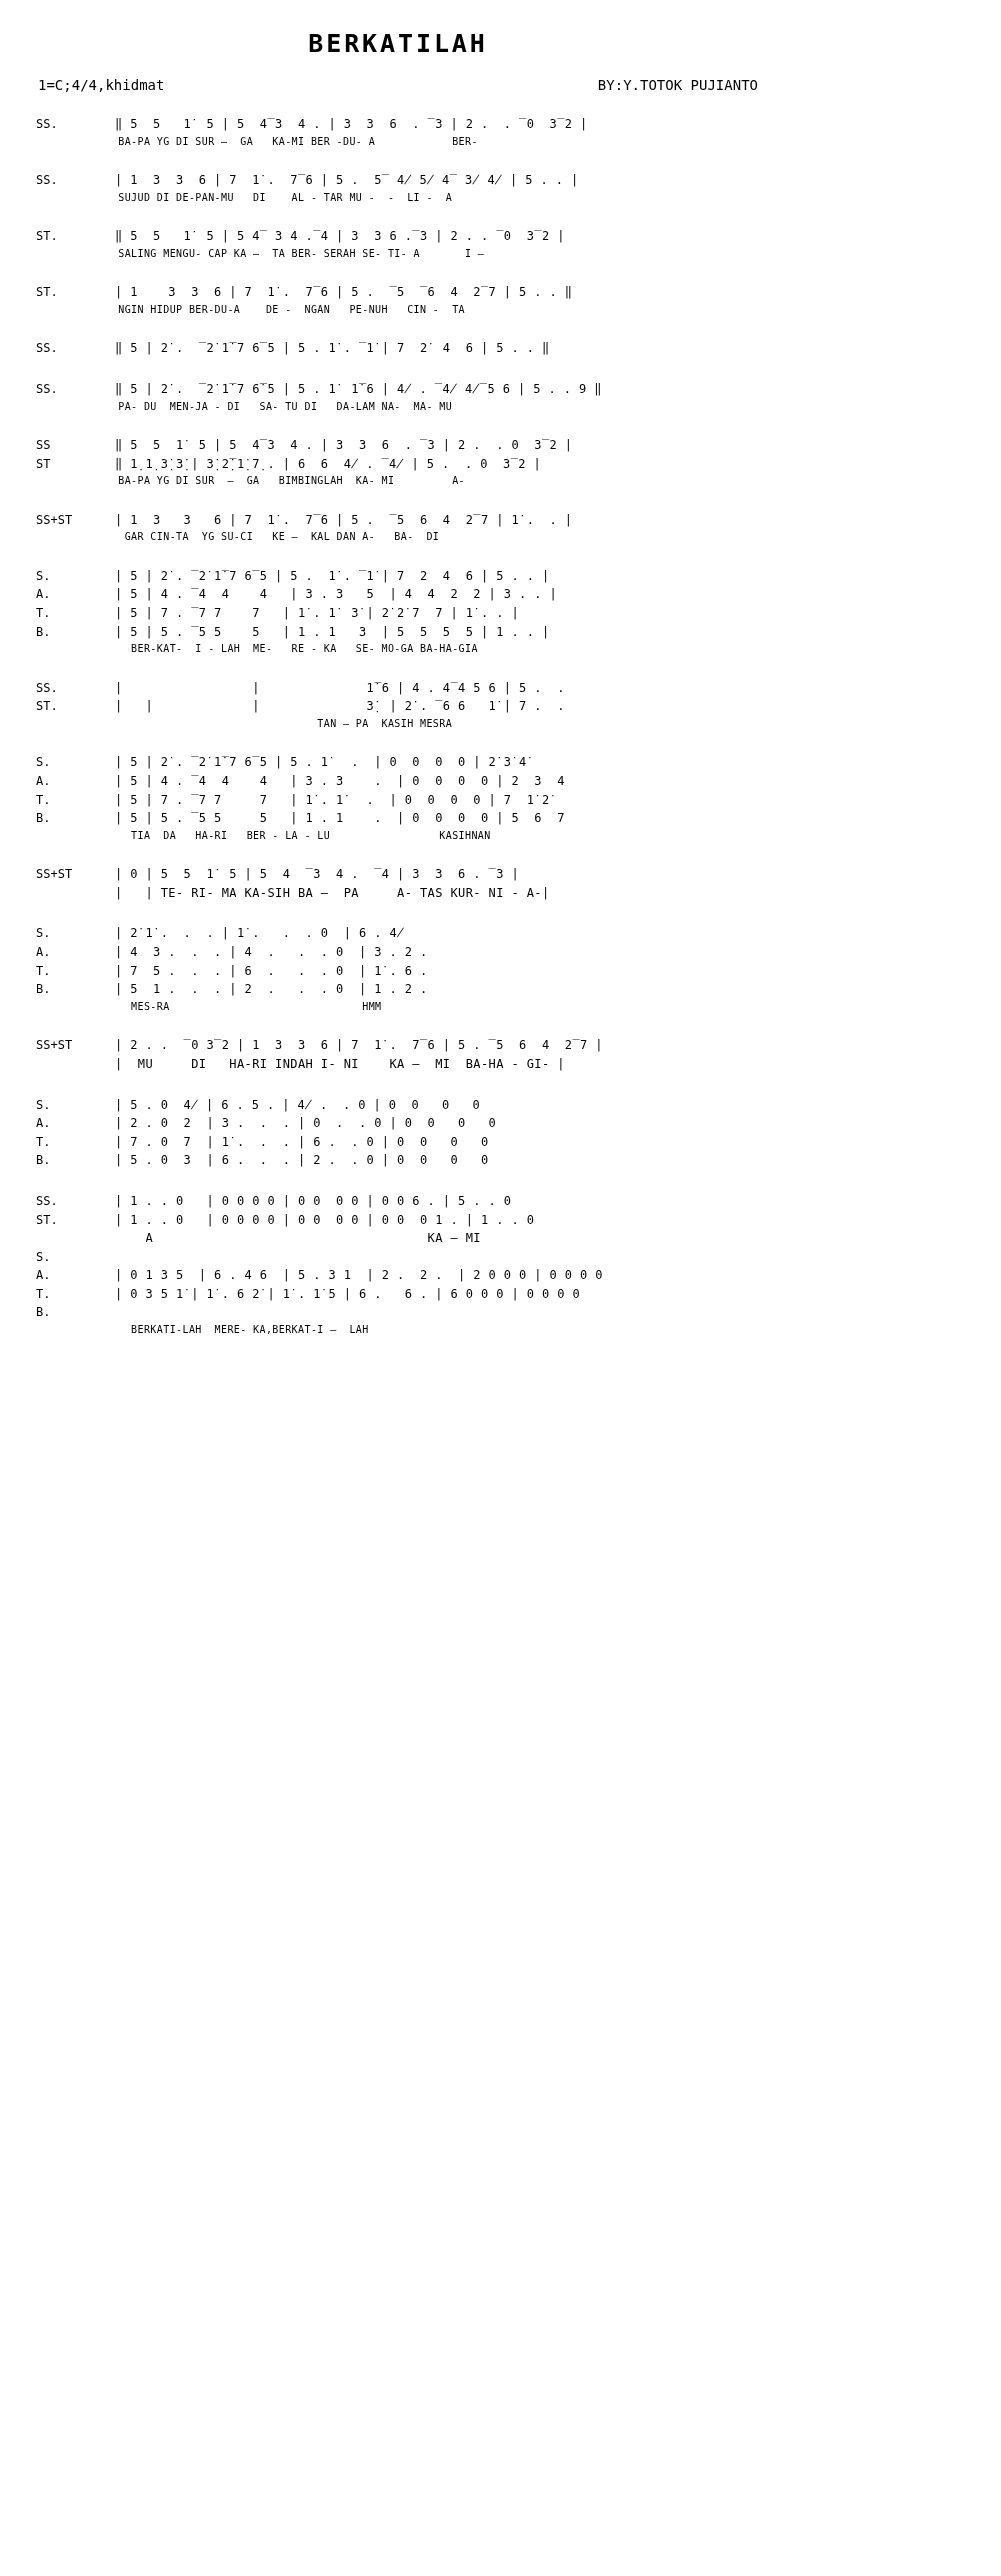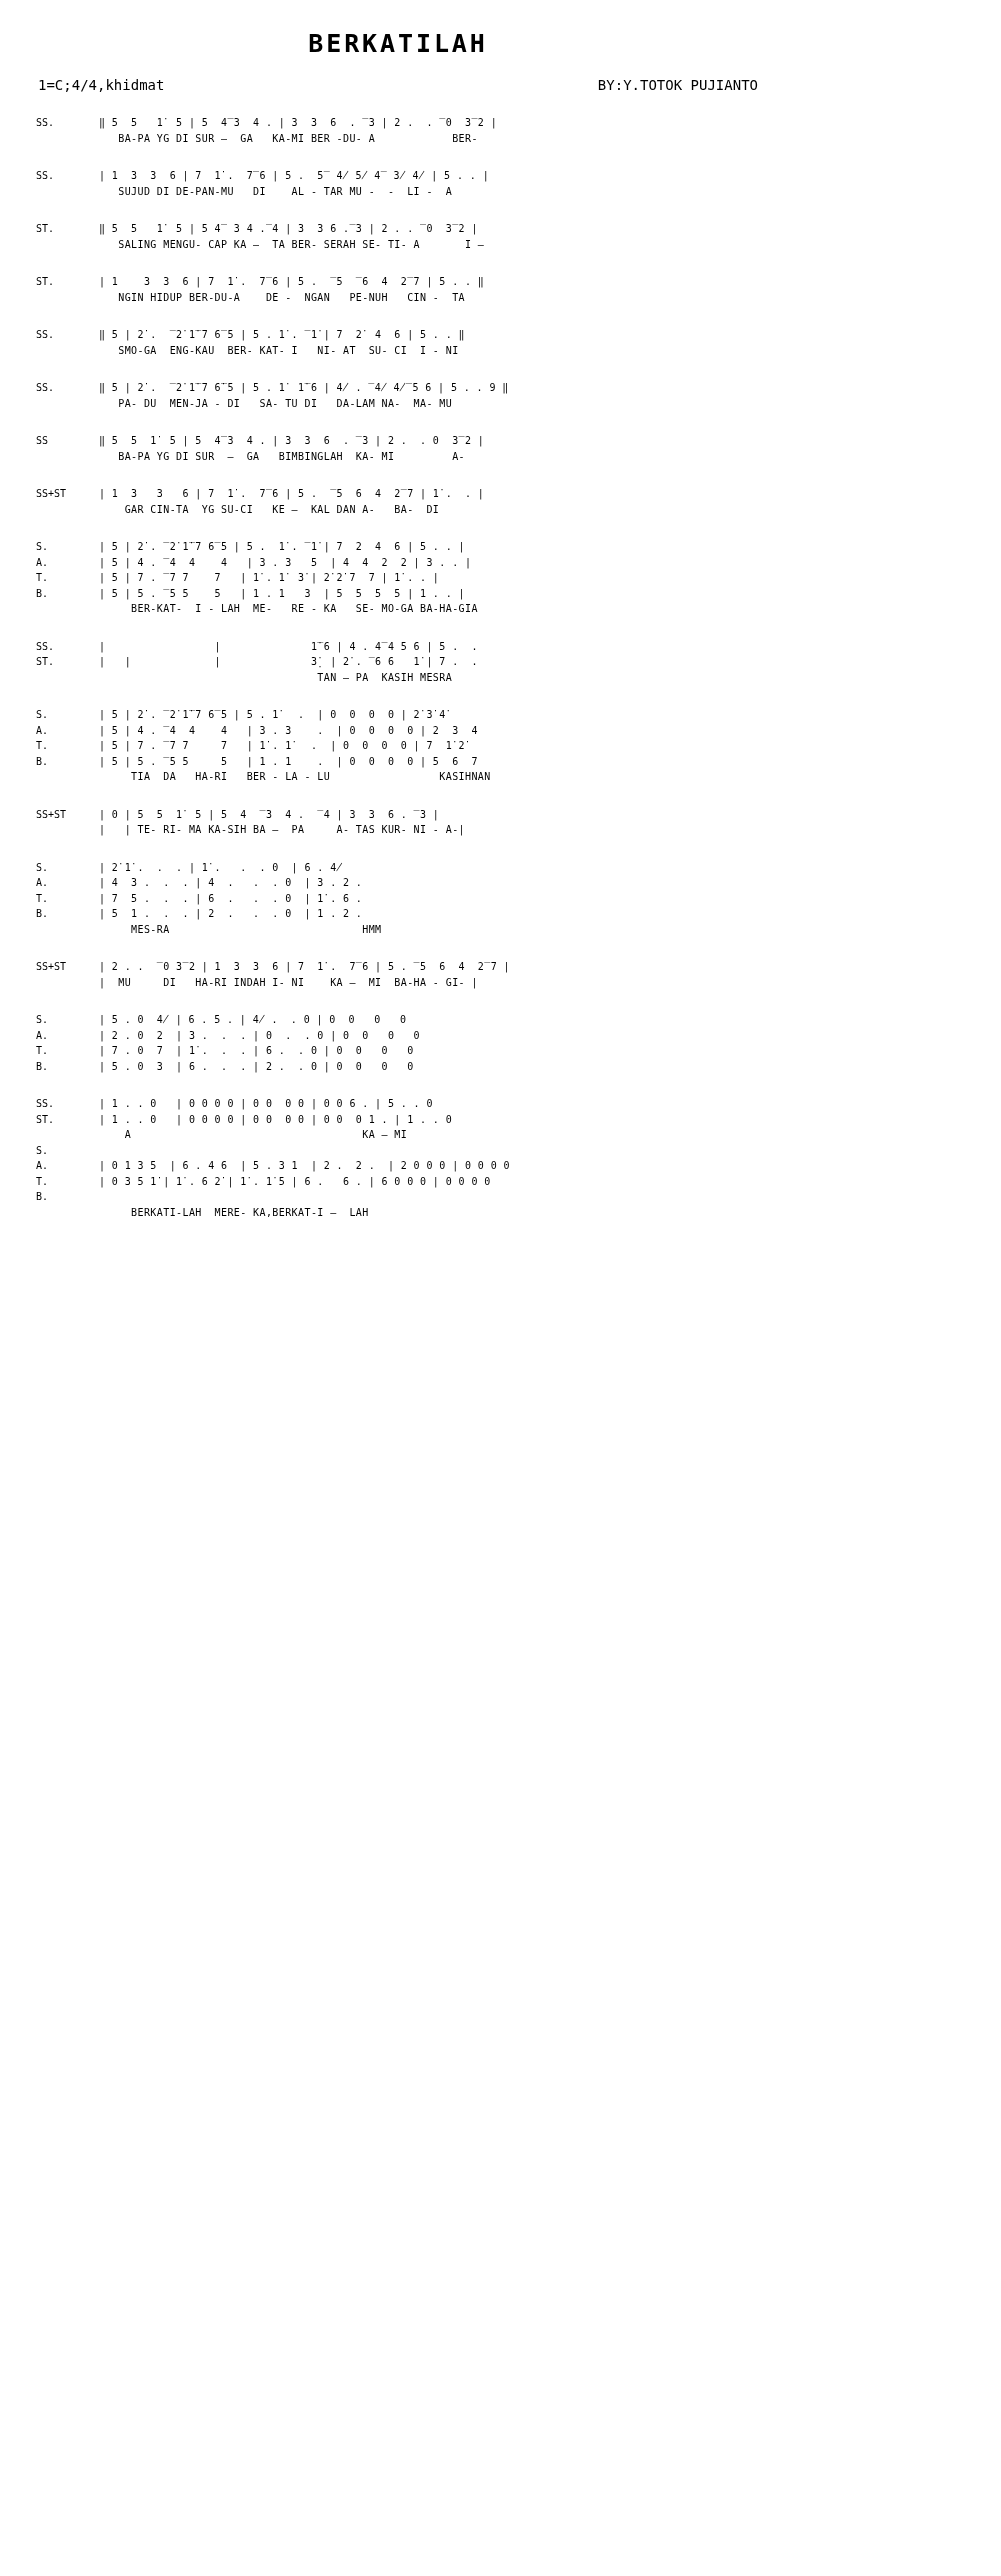--- a/index.html
+++ b/index.html
@@ -39,22 +39,23 @@
     padding: 22px 29px 44px 36px;
   }
   .system {
     margin-bottom: 22px;
   }
   .line {
     display: flex;
     align-items: flex-start;
     white-space: pre;
     font-family: "DejaVu Sans Mono", "Liberation Mono", monospace;
-    font-size: 10px;
+    font-size: 12px;
     line-height: 1.55;
+    gap: 16px;
   }
   .voice {
     width: 63px;
     flex: 0 0 63px;
     white-space: pre;
   }
   .notes {
     white-space: pre;
     letter-spacing: 0.4px;
   }
@@ -90,28 +91,28 @@
       <div class="system">
         <div class="line"><span class="voice">ST.</span><span class="notes">‖ 5  5   1̇  5 | 5 4‾ 3 4 .‾4 | 3  3 6 .‾3 | 2 . . ‾0  3‾2 |</span></div>
         <div class="lyric">   SALING MENGU- CAP KA –  TA BER- SERAH SE- TI- A       I –</div>
       </div>
       <div class="system">
         <div class="line"><span class="voice">ST.</span><span class="notes">| 1    3  3  6 | 7  1̇ .  7‾6 | 5 .  ‾5  ‾6  4  2‾7 | 5 . . ‖</span></div>
         <div class="lyric">   NGIN HIDUP BER-DU-A    DE -  NGAN   PE-NUH   CIN -  TA</div>
       </div>
       <div class="system">
         <div class="line"><span class="voice">SS.</span><span class="notes">‖ 5 | 2̇ .  ‾2̇ 1̇‾7 6‾5 | 5 . 1̇ . ‾1̇ | 7  2̇  4  6 | 5 . . ‖</span></div>
-        <div class="lyric">   SMO-GA  ENG-KAU  BER- KAT- I   NI- AT  SU- CI  I - NI</div>
       </div>
       <div class="system">
         <div class="line"><span class="voice">SS.</span><span class="notes">‖ 5 | 2̇ .  ‾2̇ 1̇‾7 6̇‾5 | 5 . 1̇  1̇‾6 | 4̸ . ‾4̸ 4̸‾5 6 | 5 . . 9 ‖</span></div>
         <div class="lyric">   PA- DU  MEN-JA - DI   SA- TU DI   DA-LAM NA-  MA- MU</div>
       </div>
       <div class="system">
         <div class="line"><span class="voice">SS</span><span class="notes">‖ 5  5  1̇  5 | 5  4‾3  4 . | 3  3  6  . ‾3 | 2 .  . 0  3‾2 |</span></div>
+        <div class="line"><span class="voice">ST</span><span class="notes">‖ 1̣ 1̣ 3̣̇ 3̣̇ | 3̣̇ 2̣̇‾1̣̇ 7̣ . | 6  6  4̸ . ‾4̸ | 5 .  . 0  3‾2 |</span></div>
         <div class="lyric">   BA-PA YG DI SUR  –  GA   BIMBINGLAH  KA- MI         A-</div>
       </div>
       <div class="system">
         <div class="line"><span class="voice">SS+ST</span><span class="notes">| 1  3   3   6 | 7  1̇ .  7‾6 | 5 .  ‾5  6  4  2‾7 | 1̇ .  . |</span></div>
         <div class="lyric">    GAR CIN-TA  YG SU-CI   KE –  KAL DAN A-   BA-  DI</div>
       </div>
       <div class="system">
         <div class="line"><span class="voice">S.</span><span class="notes">| 5 | 2̇ . ‾2̇ 1̇‾7 6‾5 | 5 .  1̇ . ‾1̇ | 7  2  4  6 | 5 . . |</span></div>
         <div class="line"><span class="voice">A.</span><span class="notes">| 5 | 4 . ‾4  4    4   | 3 . 3   5  | 4  4  2  2 | 3 . . |</span></div>
         <div class="line"><span class="voice">T.</span><span class="notes">| 5 | 7 . ‾7 7    7   | 1̇ . 1̇  3̇ | 2̇ 2̇ 7  7 | 1̇ . . |</span></div>

